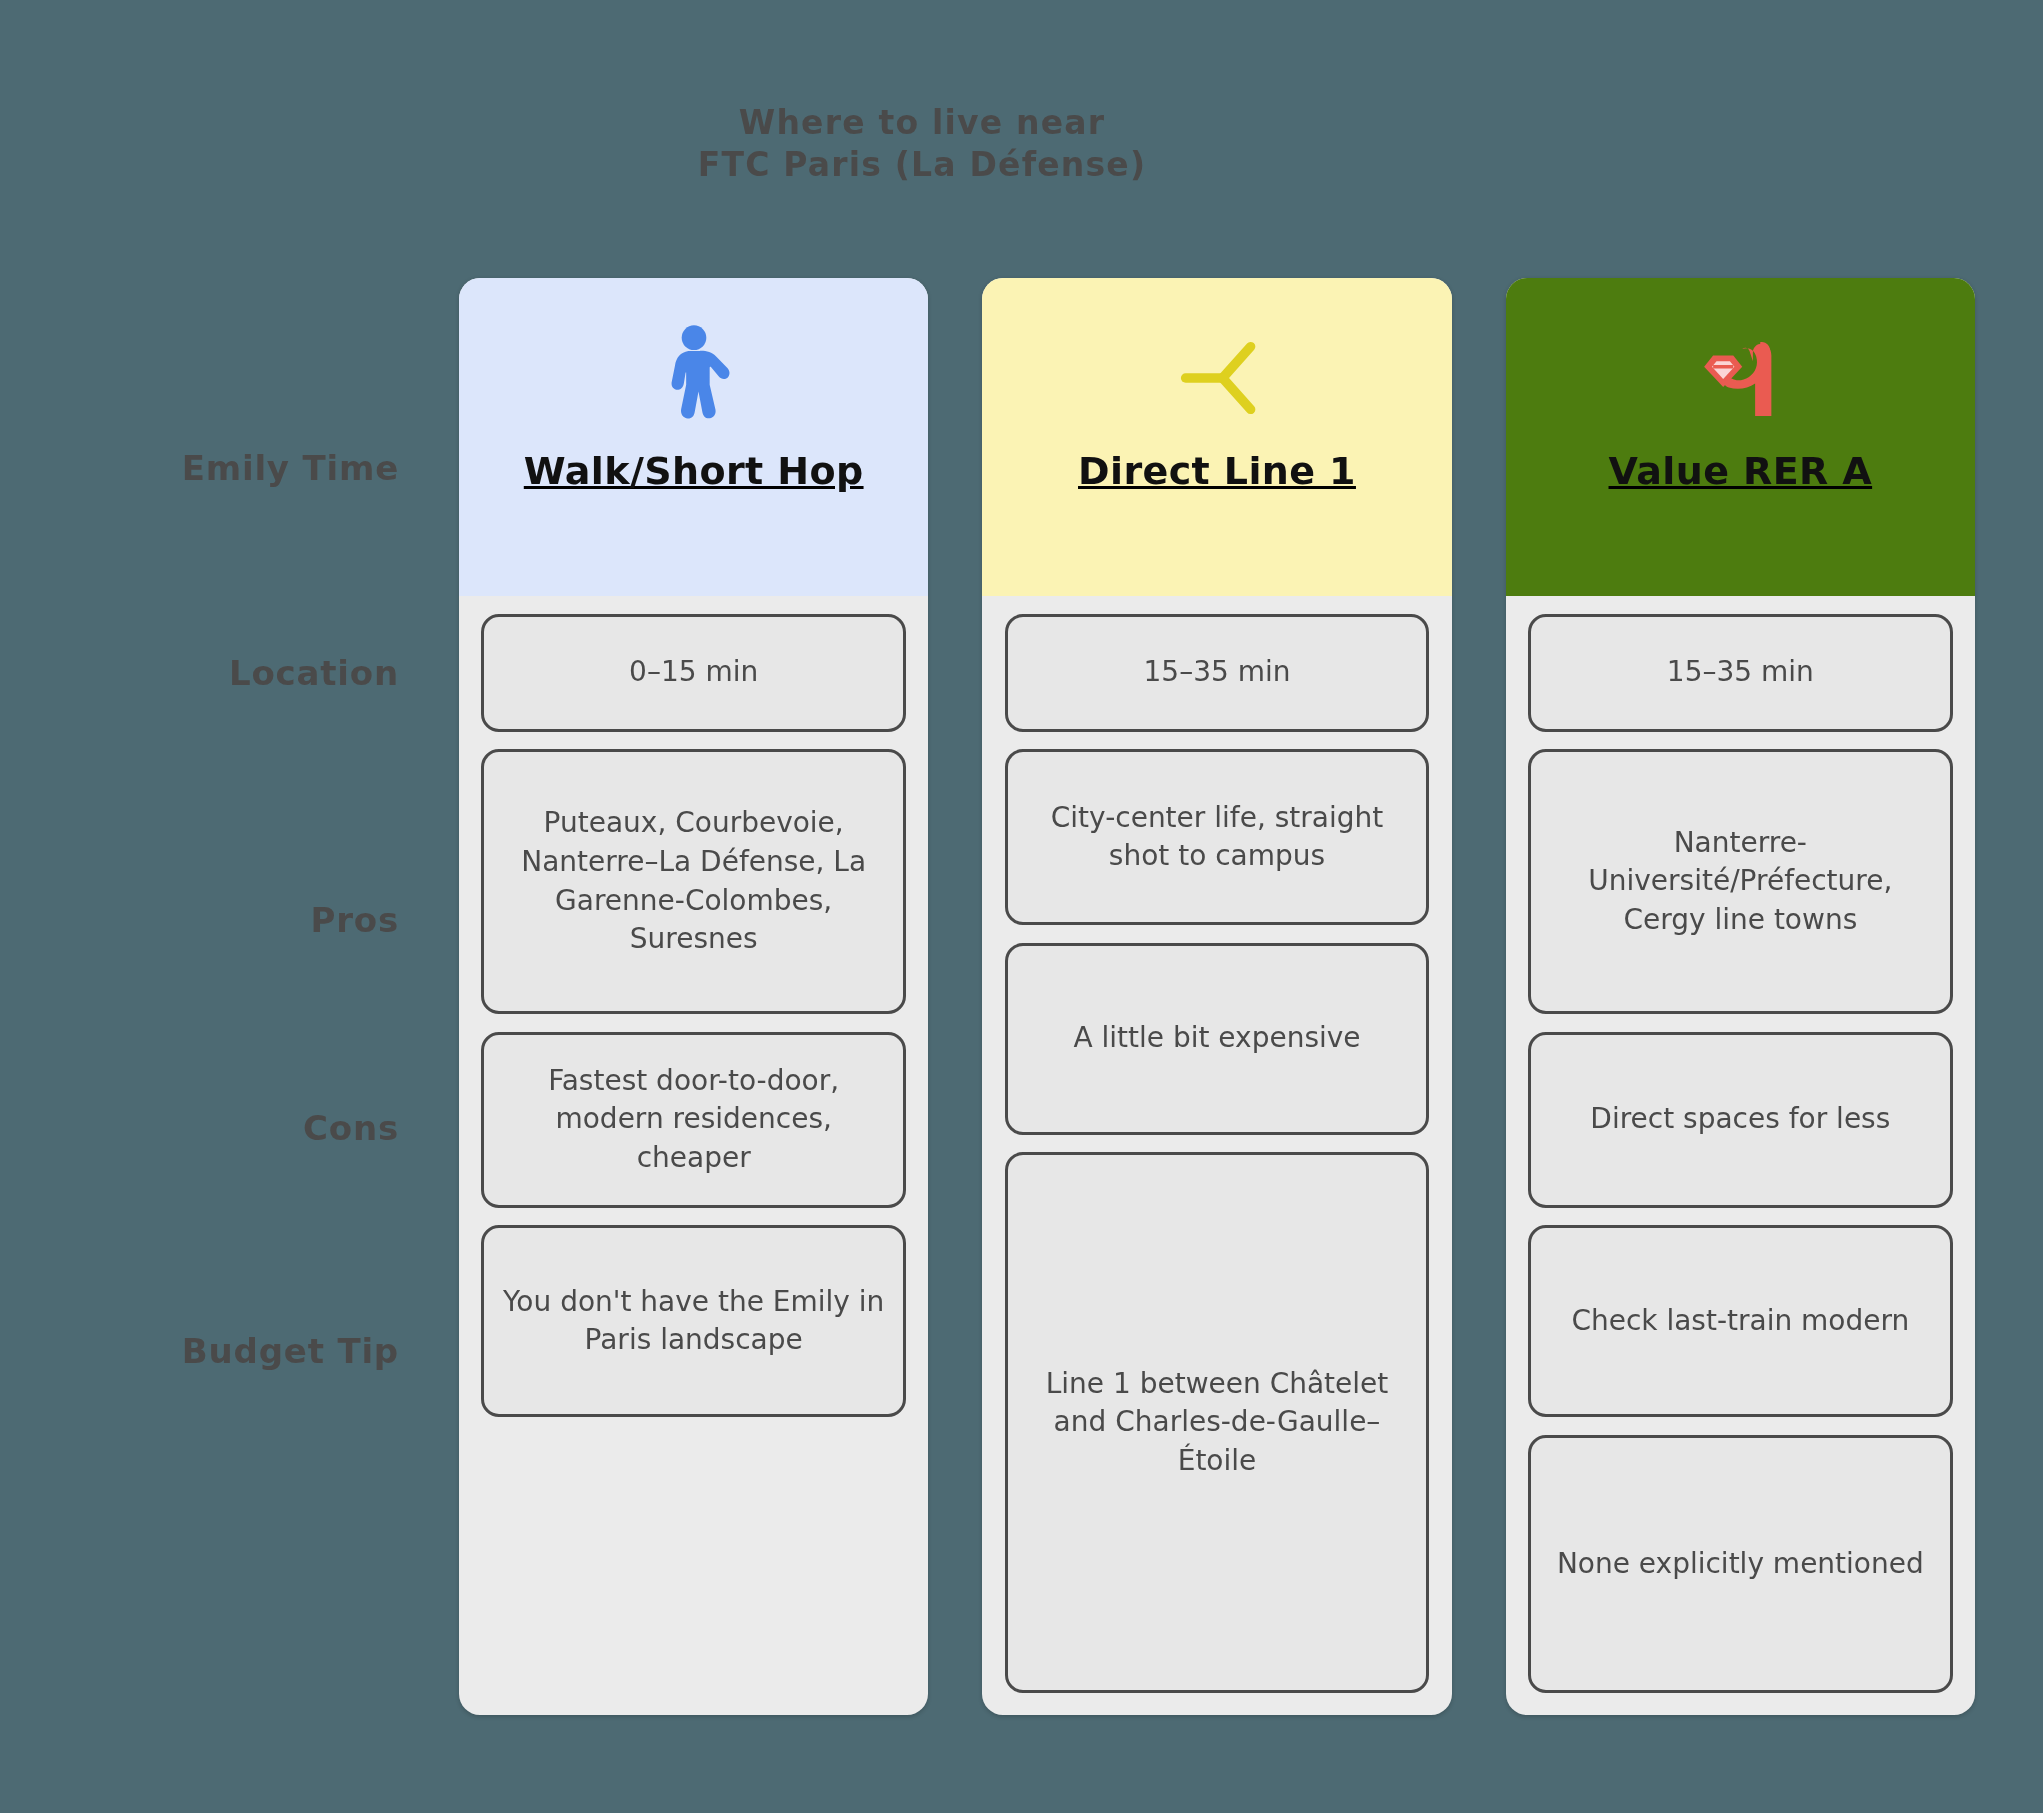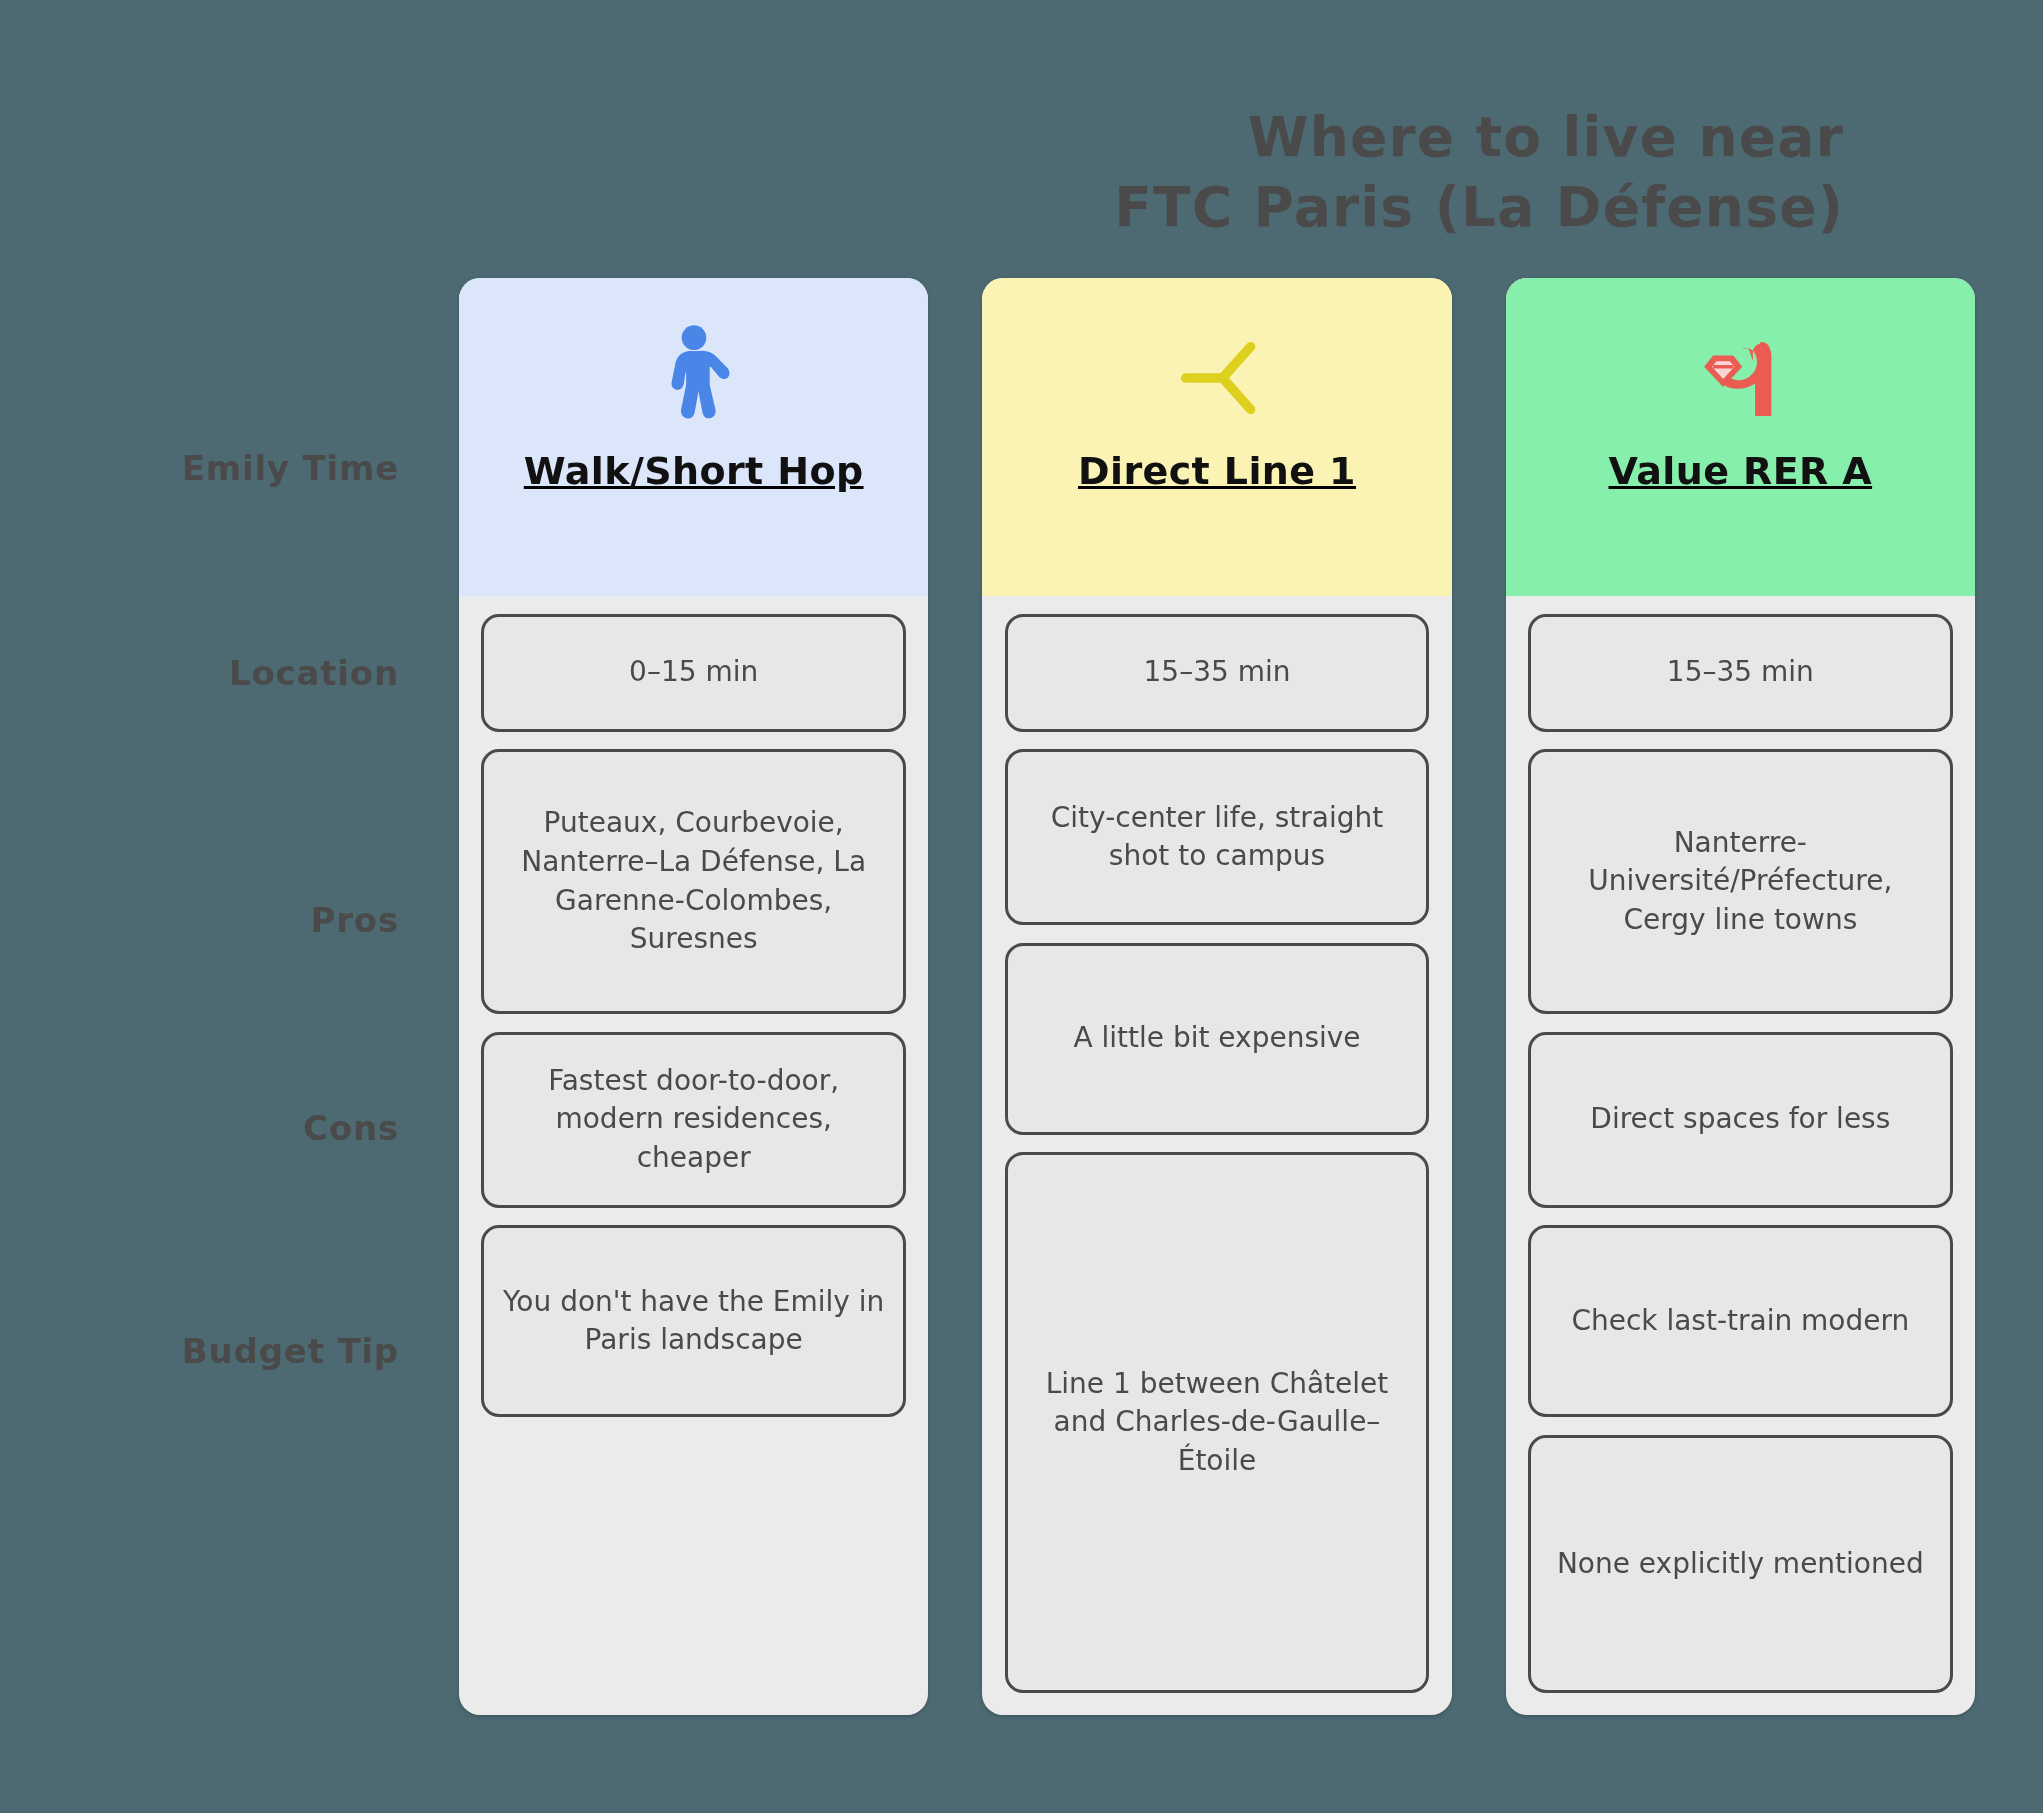--- a/index.html
+++ b/index.html
@@ -20,25 +20,25 @@
     height: 1813px;
     box-sizing: border-box;
   }
 
   
   .title-block {
     position: absolute;
     left: 0;
     top: 102px;
     width: 1844px;
-    text-align: right;
+    text-align: center;
     color: #4a4a4a;
     font-family: "DejaVu Sans", sans-serif;
     font-weight: bold;
-    font-size: 55px;
+    font-size: 33px;
     line-height: 1.28;
     letter-spacing: 1.2px;
   }
   .title-line { display: block; }
 
   
   .grid {
     position: absolute;
     left: 0;
     top: 278px;
@@ -94,21 +94,21 @@
     display: flex;
     flex-direction: column;
     align-items: center;
     justify-content: flex-start;
     padding-top: 40px;
     box-sizing: border-box;
     text-decoration: underline;
   }
   .card-header.blue   { background: #dce6fb; }
   .card-header.yellow { background: #fbf3b4; }
-  .card-header.pink   { background: #86efac; }
+  .card-header.pink   { background: #4d7c0f; }
 
   .card-icon {
     height: 120px;
     width: 120px;
     display: flex;
     align-items: center;
     justify-content: center;
     margin-bottom: 11.2px;
   }
   .card-icon svg { display: block; }

